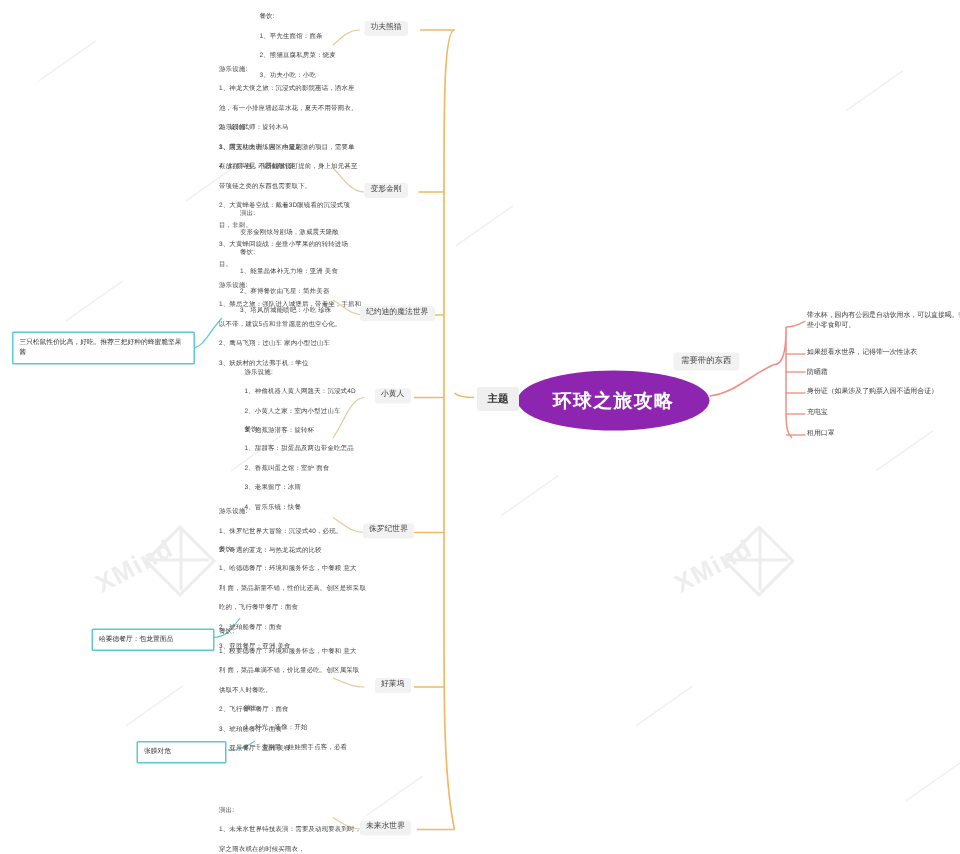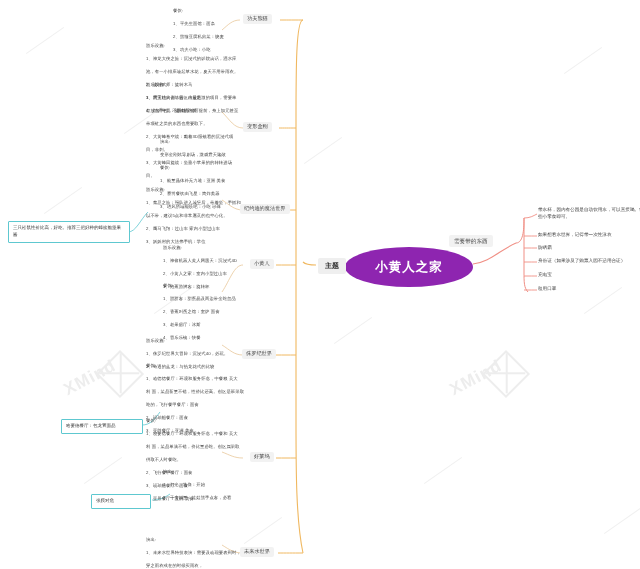--- a/index.html
+++ b/index.html
@@ -161,21 +161,21 @@
 
     <path d="M516,243 C524,243 524,226 524,218 L524,272 C524,282 524,288 528,292" stroke="#f08f85" stroke-width="1" fill="none"></path>
     <path d="M524,218 C530,218 533,216 537,214" stroke="#f08f85" stroke-width="0.9" fill="none"></path>
     <path d="M524,236 C530,236 533,236 537,236" stroke="#f08f85" stroke-width="0.9" fill="none"></path>
     <path d="M524,248 C530,248 533,248 537,248" stroke="#f08f85" stroke-width="0.9" fill="none"></path>
     <path d="M524,262 C530,262 533,262 537,262" stroke="#f08f85" stroke-width="0.9" fill="none"></path>
     <path d="M524,276 C530,276 533,276 537,276" stroke="#f08f85" stroke-width="0.9" fill="none"></path>
     <path d="M524,290 C530,290 533,290 537,290" stroke="#f08f85" stroke-width="0.9" fill="none"></path>
   </svg>
 
-  <div class="node root">小黄人之家</div>
+  <div class="node root">环球之旅攻略</div>
 
   <div class="node topic-main">主题</div>
 
   <div class="node branch-label" style="left:243px;top:14px;">功夫熊猫</div>
   <div class="node branch-label" style="left:243px;top:122px;">变形金刚</div>
   <div class="node branch-label" style="left:240px;top:204px;">纪约迪的魔法世界</div>
   <div class="node branch-label" style="left:250px;top:259px;">小黄人</div>
   <div class="node branch-label" style="left:242px;top:349px;">侏罗纪世界</div>
   <div class="node branch-label" style="left:250px;top:452px;">好莱坞</div>
   <div class="node branch-label" style="left:240px;top:547px;">未来水世界</div>

